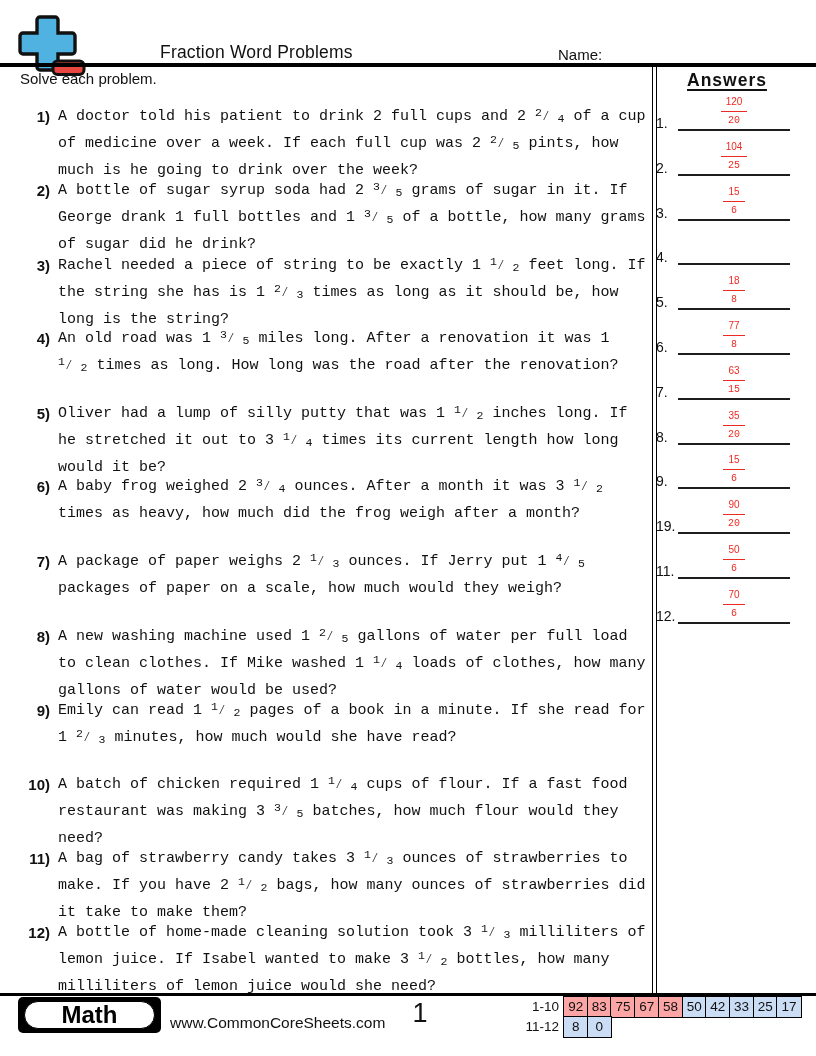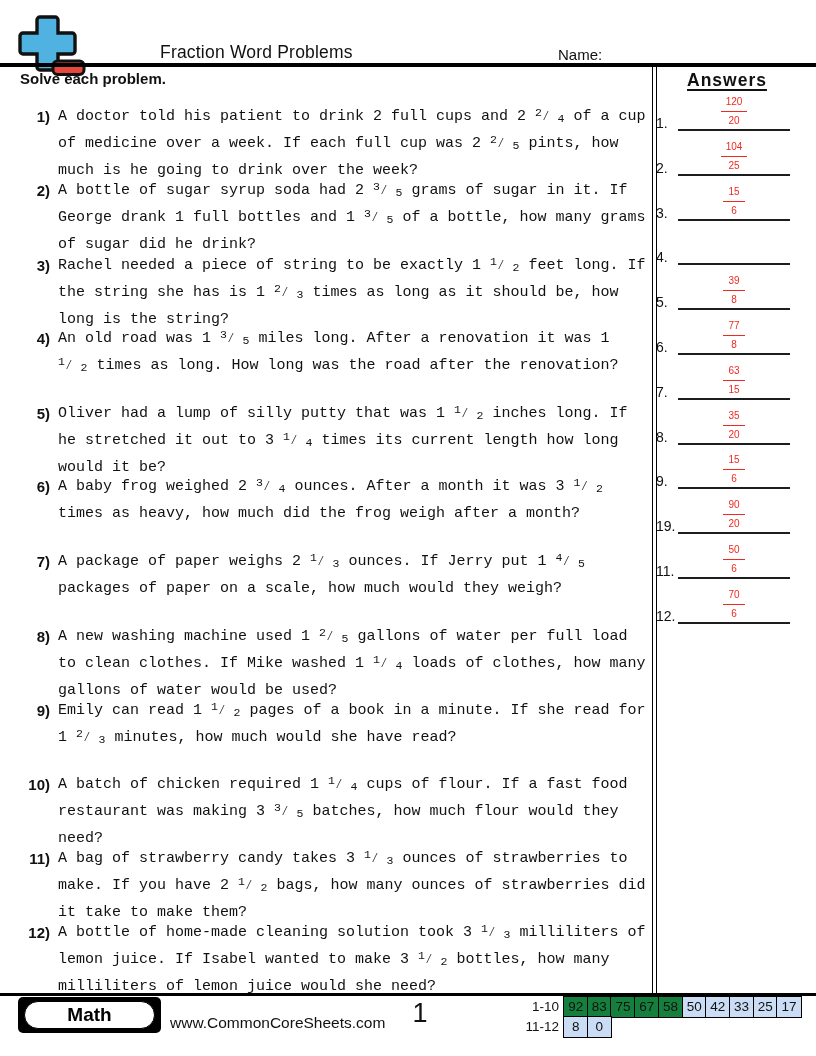--- a/index.html
+++ b/index.html
@@ -13,67 +13,67 @@
   .page-title{
     position:absolute; left:160px; top:42px; width:340px; text-align:left;
     font-size:17.5px; font-weight:500; letter-spacing:.2px;
   }
   .name-label{position:absolute; left:558px; top:46px; font-size:15px;}
   .answer-key{
     position:absolute; left:620px; top:41px; width:180px; text-align:center;
     font-size:20px; font-weight:bold; color:#ED2A21; letter-spacing:.3px;
   }
   .rule-top{position:absolute; left:0; top:63px; width:816px; height:3.5px; background:#000;}
-  .instruction{position:absolute; left:20px; top:70px; font-size:15px; font-weight:bold;}
+  .instruction{position:absolute; left:20px; top:70px; font-size:15px; font-weight:normal;}
   
   .divider-v{
     position:absolute; left:652px; top:66px; height:927px; width:3px;
     border-left:1.7px solid #000; border-right:1.7px solid #000;
   }
   
   .answers-heading{
     position:absolute; left:662px; top:70px; width:130px; text-align:center;
     font-size:17.5px; font-weight:bold; letter-spacing:1px;
     text-decoration:underline; text-underline-offset:3px; text-decoration-thickness:2px;
   }
   .answer-row{position:absolute; left:650px; width:144px; height:40px;}
   .alabel{position:absolute; left:6px; bottom:0px; font-size:14px;}
   .aline{position:absolute; left:28px; right:4px; bottom:0; height:2px; background:#1d1d1d;}
   .afrac{
     position:absolute; left:28px; right:4px; bottom:3px; text-align:center;
     color:#ED2A21; font-size:10px; line-height:15px;
   }
   .fnum{display:inline-block; border-bottom:1.8px solid #ED2A21; padding:0 5px 2px;}
-  .fden{display:block; padding-top:1px;}
+  .fden{display:block; padding-top:1px;font-family:Liberation Mono, monospace;}
   
   .problem{position:absolute; left:22px; width:624px; display:flex; align-items:flex-start;}
   .pnum{flex:0 0 28px; text-align:right; font-weight:bold; font-size:15px; line-height:27px; margin-right:8px;}
   .ptext{flex:1; font-size:15px; line-height:27px;font-family:Liberation Mono, monospace;}
   .fr{white-space:nowrap;}
   .fr sup{font-size:11.5px; line-height:0; position:relative; top:-4px; vertical-align:baseline;}
   .fr .sl{font-size:13px;}
   .fr sub{font-size:11.5px; line-height:0; position:relative; top:2px; vertical-align:baseline;}
   
   .rule-bottom{position:absolute; left:0; top:993px; width:816px; height:3px; background:#000;}
   .math-badge{position:absolute; left:18px; top:997px; width:143px; height:36px; background:#000; border-radius:5px;}
   .math-pill{
     position:absolute; left:6px; right:6px; top:4px; bottom:4px; background:#fff;
     border-radius:14px; border:1px solid #000;
     display:flex; align-items:center; justify-content:center;
-    font-size:19px; font-weight:bold; color:#000;
+    font-size:24px; font-weight:bold; color:#000;
   }
   .website{position:absolute; left:170px; top:1014px; font-size:15.5px;}
   .page-num{position:absolute; left:405px; top:998px; width:30px; text-align:center; font-size:27px;}
   .score-grid{position:absolute; left:519px; top:996px;}
   .grid-row{display:flex;}
   .grid-row + .grid-row{margin-top:-1.6px;}
   .grid-label{width:40px; text-align:right; padding-right:4px; font-size:13.5px; line-height:22px;}
   .cell{
     box-sizing:border-box; width:25.3px; height:22px; border:1.6px solid #000; margin-left:-1.6px;
-    text-align:center; font-size:13.5px; line-height:19px; background:#15803d;
+    text-align:center; font-size:13.5px; line-height:19px; background:#fca5a5;
   }
   .cell:first-of-type{margin-left:0;}
   .cell.shaded{background:#CBDCF5;}
 </style>
 </head>
 <body>
 
 <div class="page">
 
   <div class="logo">
@@ -114,21 +114,21 @@
       </span>
       <span class="aline"></span>
     </div>
       <div class="answer-row" style="top: 225.4px;">
       <span class="alabel">4.</span>
       <span class="aline"></span>
     </div>
       <div class="answer-row" style="top: 270.2px;">
       <span class="alabel">5.</span>
       <span class="afrac">
-        <span class="fnum">39</span>
+        <span class="fnum">18</span>
         <span class="fden">8</span>
       </span>
       <span class="aline"></span>
     </div>
       <div class="answer-row" style="top: 315px;">
       <span class="alabel">6.</span>
       <span class="afrac">
         <span class="fnum">77</span>
         <span class="fden">8</span>
       </span>

